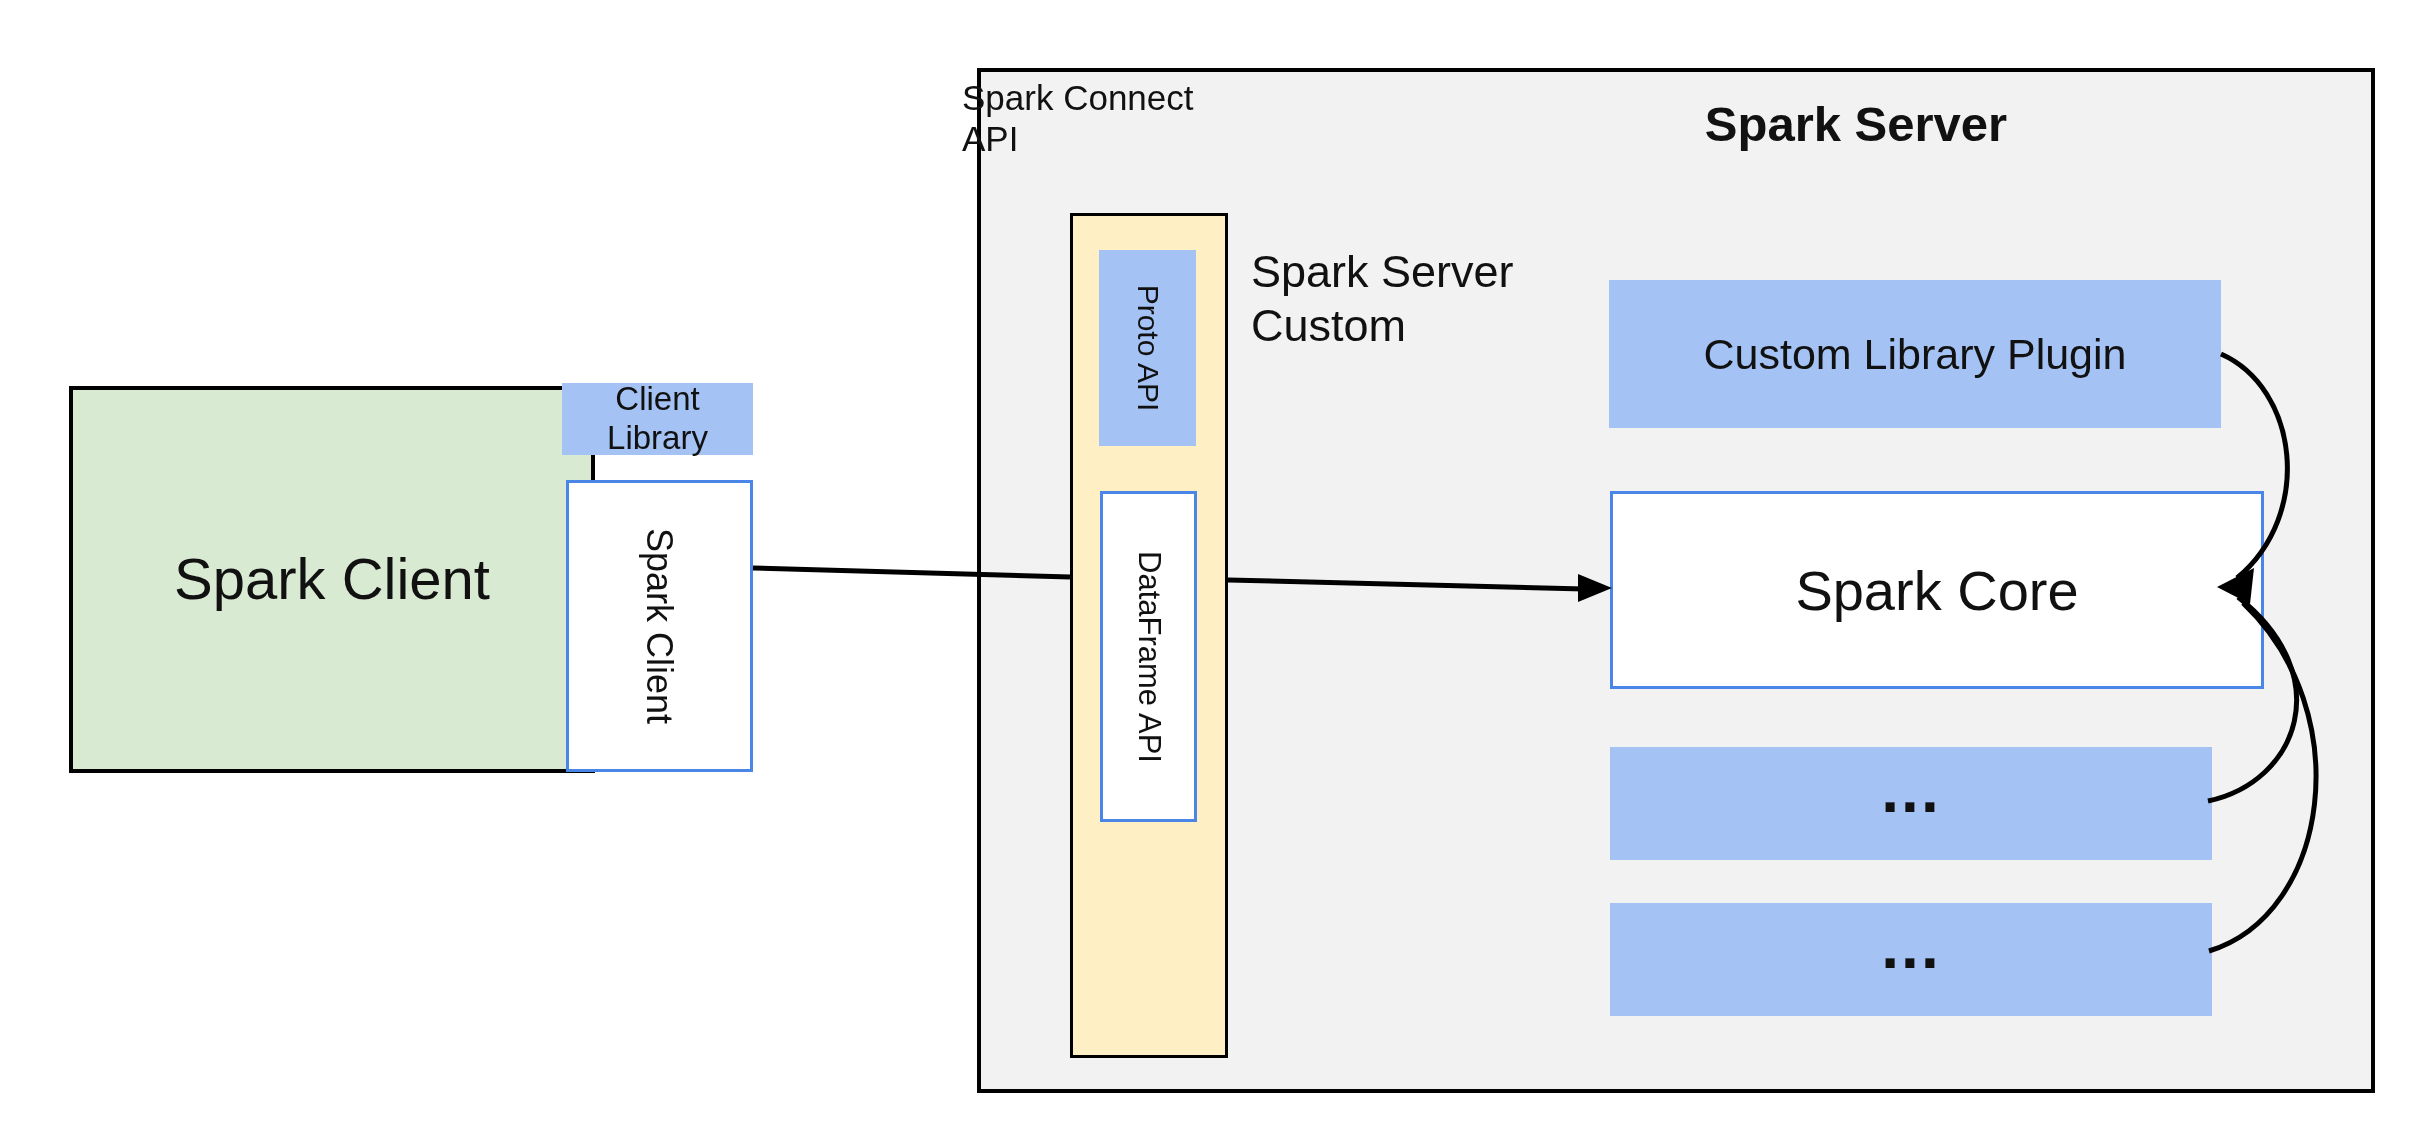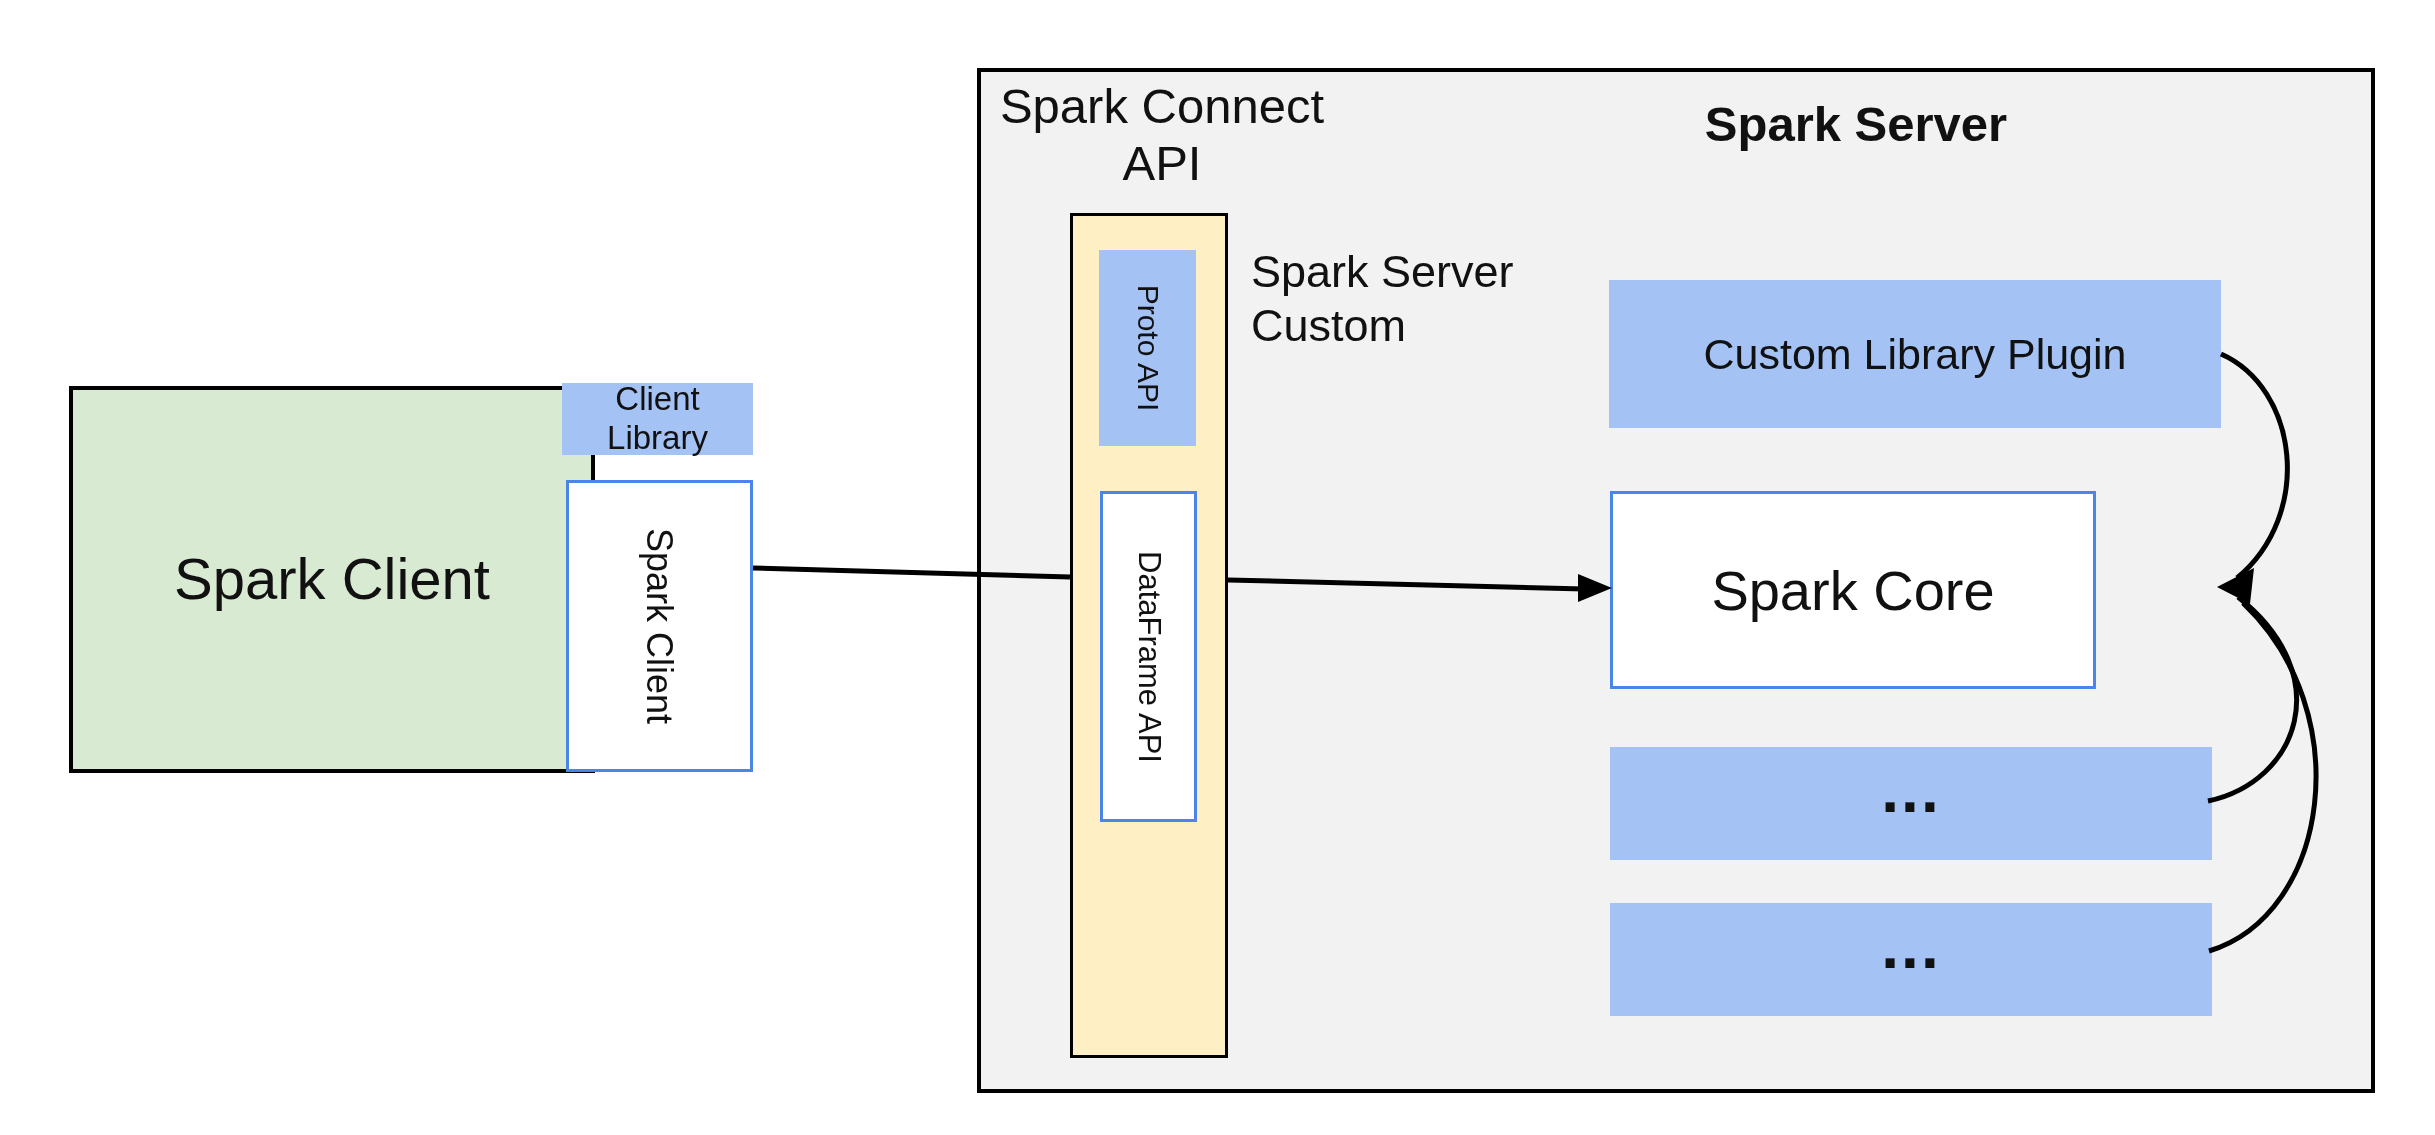--- a/index.html
+++ b/index.html
@@ -27,33 +27,33 @@
     background:#fff;border:3px solid var(--box-border-blue,#4a86e8);}
   .yellow-box{left:1070px;top:213px;width:158px;height:845px;
     background:var(--api-yellow,#ffefc4);border:3px solid var(--outline-black,#000);}
   .proto-box{left:1099px;top:250px;width:97px;height:196px;
     background:var(--accent-blue-fill,#a4c2f4);}
   .df-box{left:1100px;top:491px;width:97px;height:331px;
     background:#fff;border:3px solid var(--box-border-blue,#4a86e8);}
   .plugin-box{left:1609px;top:280px;width:612px;height:148px;
     background:var(--accent-blue-fill,#a4c2f4);
     display:flex;align-items:center;justify-content:center;font-size:43px;}
-  .core-box{left:1610px;top:491px;width:486px;height:198px;
+  .core-box{left:1610px;top:491px;width:654px;height:198px;
     background:#fff;border:3px solid var(--box-border-blue,#4a86e8);
     display:flex;align-items:center;justify-content:center;font-size:56px;}
   .module-box-1{left:1610px;top:747px;width:602px;height:113px;
     background:var(--accent-blue-fill,#a4c2f4);
     display:flex;align-items:center;justify-content:center;}
   .module-box-2{left:1610px;top:903px;width:602px;height:113px;
     background:var(--accent-blue-fill,#a4c2f4);
     display:flex;align-items:center;justify-content:center;}
   .dots{font-size:64px;font-weight:bold;letter-spacing:2px;transform:translateY(-14px);}
   
-  .connect-title{left:962px;top:78px;width:400px;text-align:center;
-    font-size:49px;line-height:1.16;}
+  .connect-title{left:962px;top:78px;width:400px;
+    font-size:35px;line-height:1.16;}
   .library-label{left:1251px;top:245px;width:340px;text-align:left;
     font-size:45px;line-height:1.2;}
   .server-title{left:1656px;top:96px;width:400px;text-align:center;
     font-size:49px;font-weight:bold;}
   
   .vtext{position:absolute;white-space:nowrap;
     transform:translate(-50%,-50%) rotate(90deg);transform-origin:center;}
   .v-client{left:659px;top:626px;font-size:36px;}
   .v-proto{left:1148px;top:348px;font-size:30px;}
   .v-df{left:1149px;top:657px;font-size:31px;}

